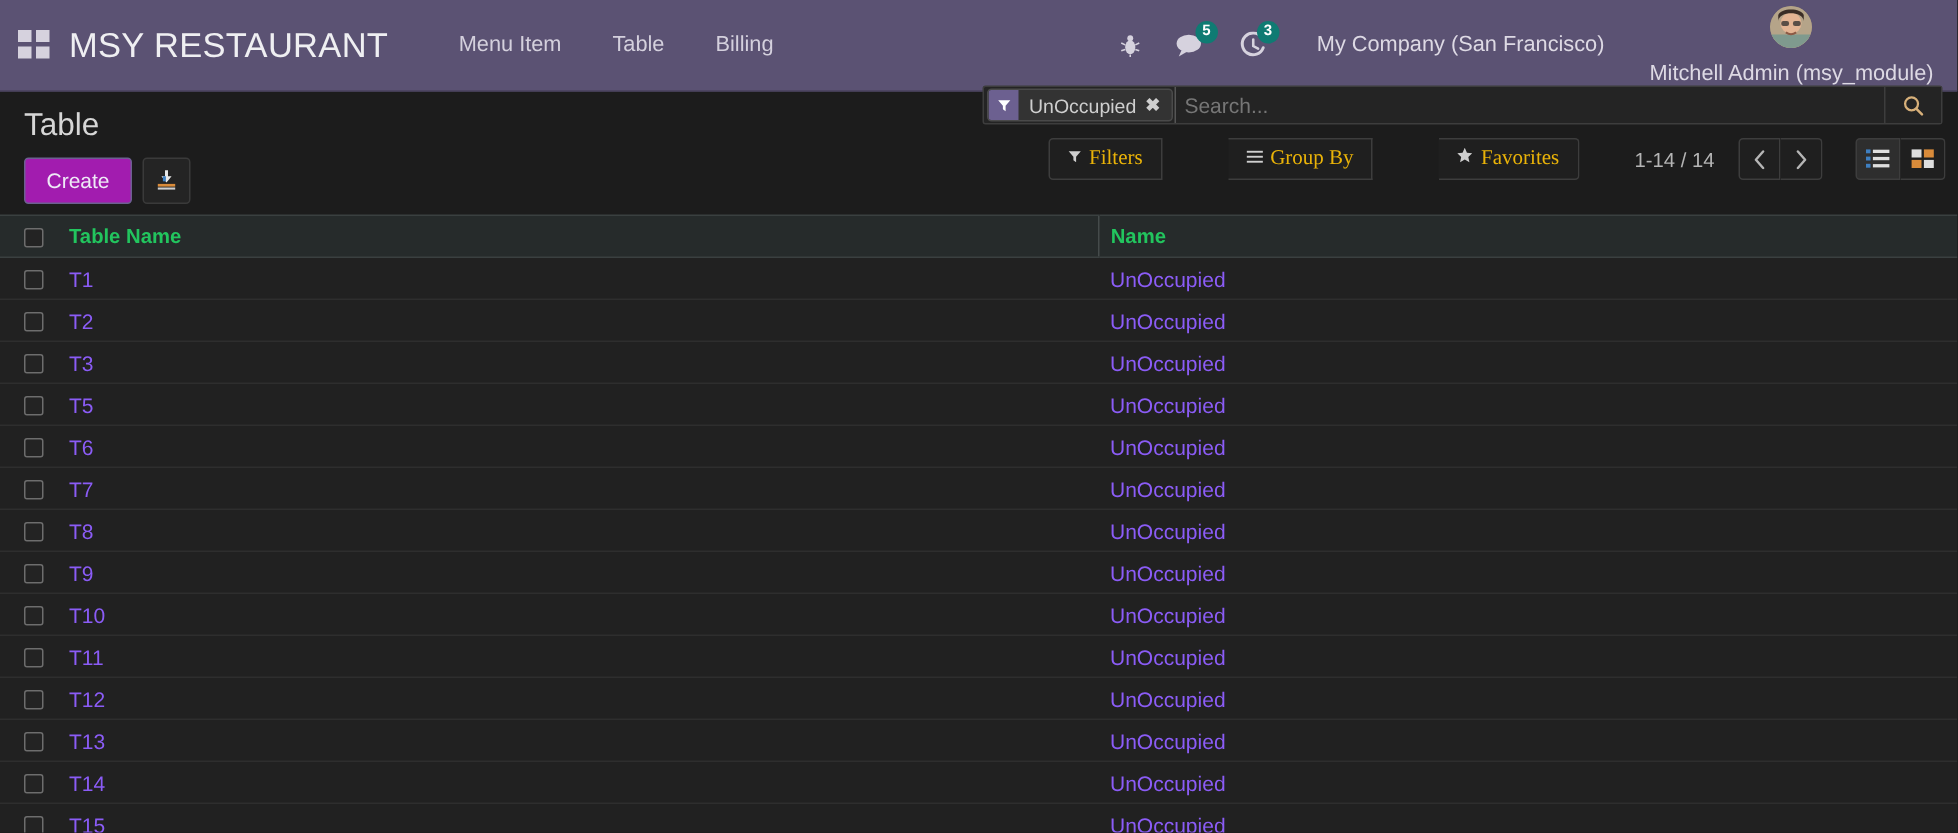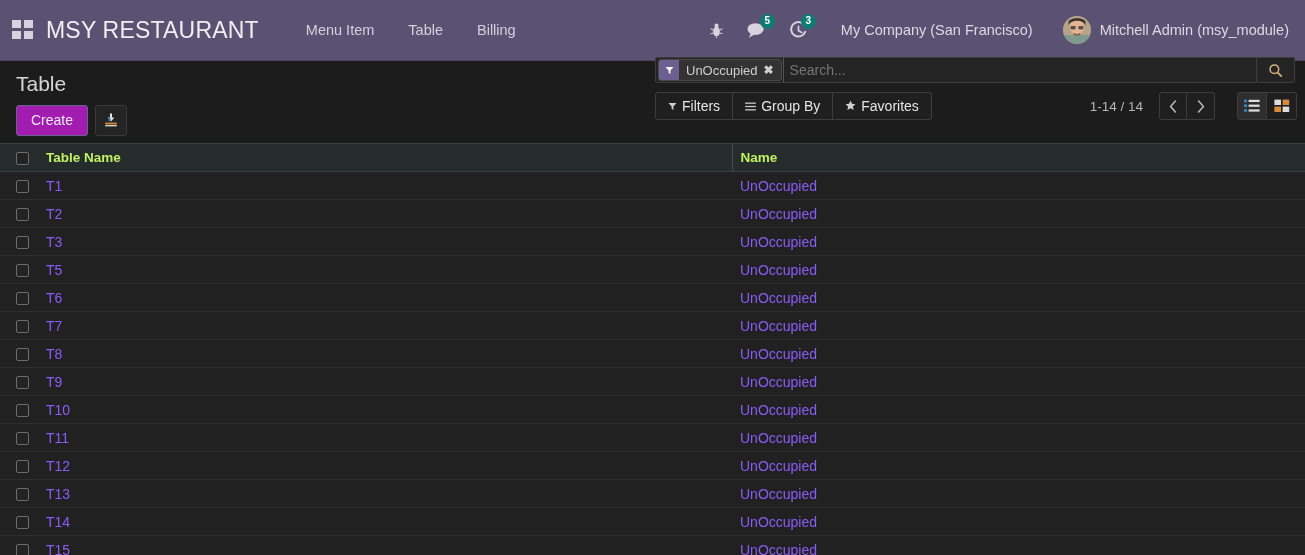--- a/index.html
+++ b/index.html
@@ -81,20 +81,21 @@
     font-size: 14.5px;
     padding: 0 18px 0 22px;
     white-space: nowrap;
     cursor: pointer;
   }
   .user-menu {
     display: flex; align-items: center;
     gap: 9px;
     padding: 0 8px 0 12px;
     cursor: pointer;
+    flex-direction: column;
   }
   .avatar {
     width: 28px; height: 28px;
     border-radius: 50%;
     overflow: hidden;
     flex: 0 0 28px;
     background: #9c8f7a;
     position: relative;
   }
   .user-name { color: #ddd9e4; font-size: 14.5px; white-space: nowrap; }
@@ -211,27 +212,28 @@
   
   .filter-group {
     position: absolute;
     left: 655px; top: 92px;
     display: flex;
     height: 28px;
   }
   .fbtn {
     background: #1f1f1f;
     border: 1px solid #3d3d3d;
-    color: #e5e5e5;
+    color: #eab308;
     font-size: 14px;
     padding: 0 12px;
     display: flex; align-items: center; gap: 5px;
     cursor: pointer;
-    font-family: Liberation Sans, sans-serif;
+    font-family: Liberation Serif, serif;
     white-space: nowrap;
+    margin-left: 44px;
   }
   .fbtn + .fbtn { border-left: none; }
   .fbtn:first-child { border-radius: 3px 0 0 3px; }
   .fbtn:last-child { border-radius: 0 3px 3px 0; }
 
   .pager-zone {
     position: absolute;
     right: 8px; top: 92px;
     display: flex;
     align-items: center;
@@ -261,21 +263,21 @@
   }
   .vbtn.active { background: #2e2e2e; }
   .vbtn:first-child { border-radius: 3px 0 0 3px; }
   .vbtn:last-child { border-radius: 0 3px 3px 0; border-left: none; }
 
   
   .list-wrap { width: 100%; }
   table.olist { width: 100%; border-collapse: collapse; table-layout: fixed; }
   table.olist thead th {
     background: #262b2b;
-    color: #bef264;
+    color: #22c55e;
     font-size: 13.5px;
     font-weight: bold;
     text-align: left;
     height: 28px;
     padding: 0 8px;
     border-top: 1px solid #3a4040;
     border-bottom: 1px solid #3a4040;
   }
   table.olist thead th.col-state { border-left: 1px solid #454b4b; }
   table.olist tbody td {

